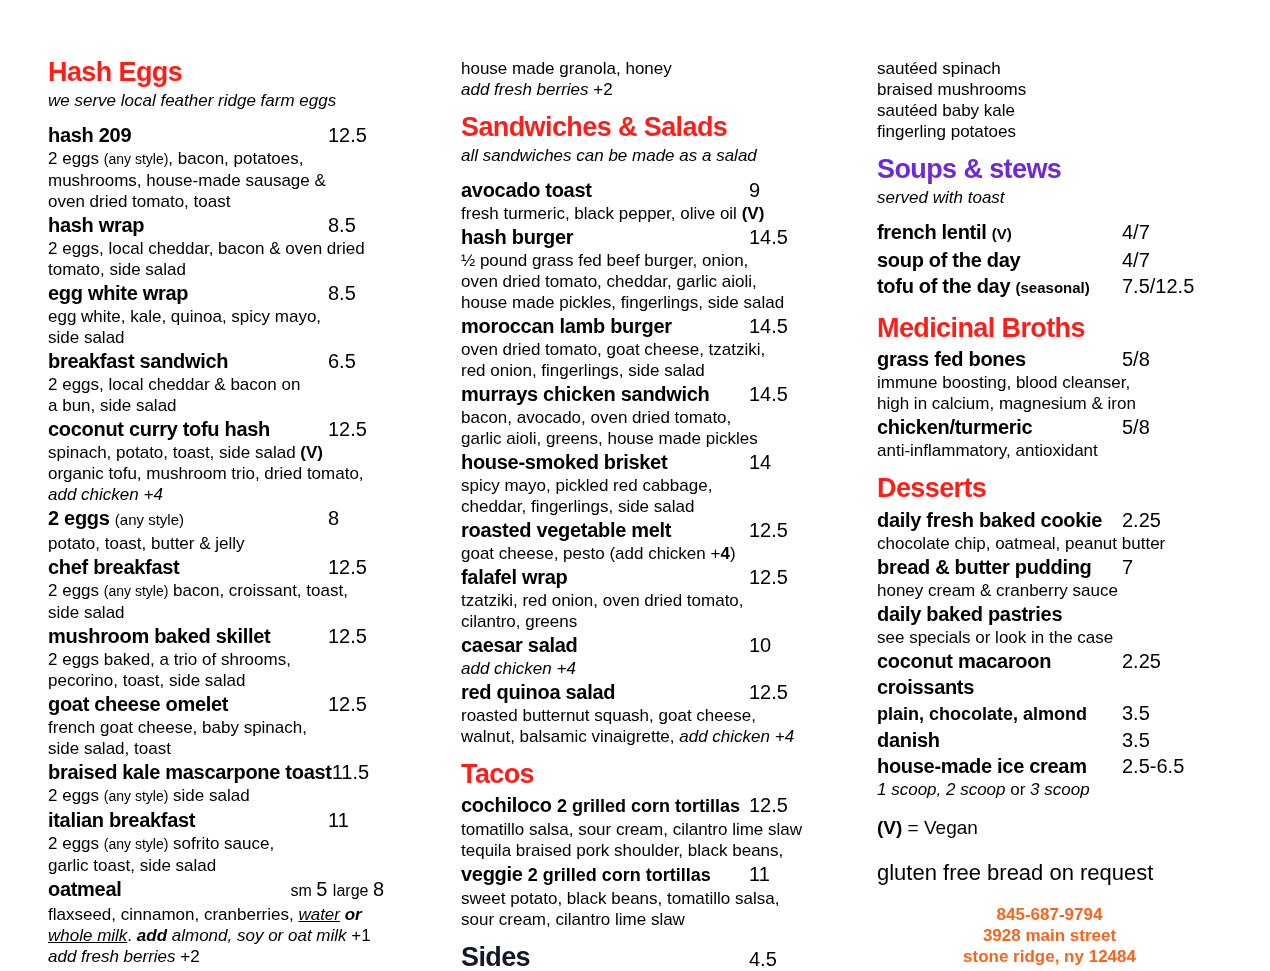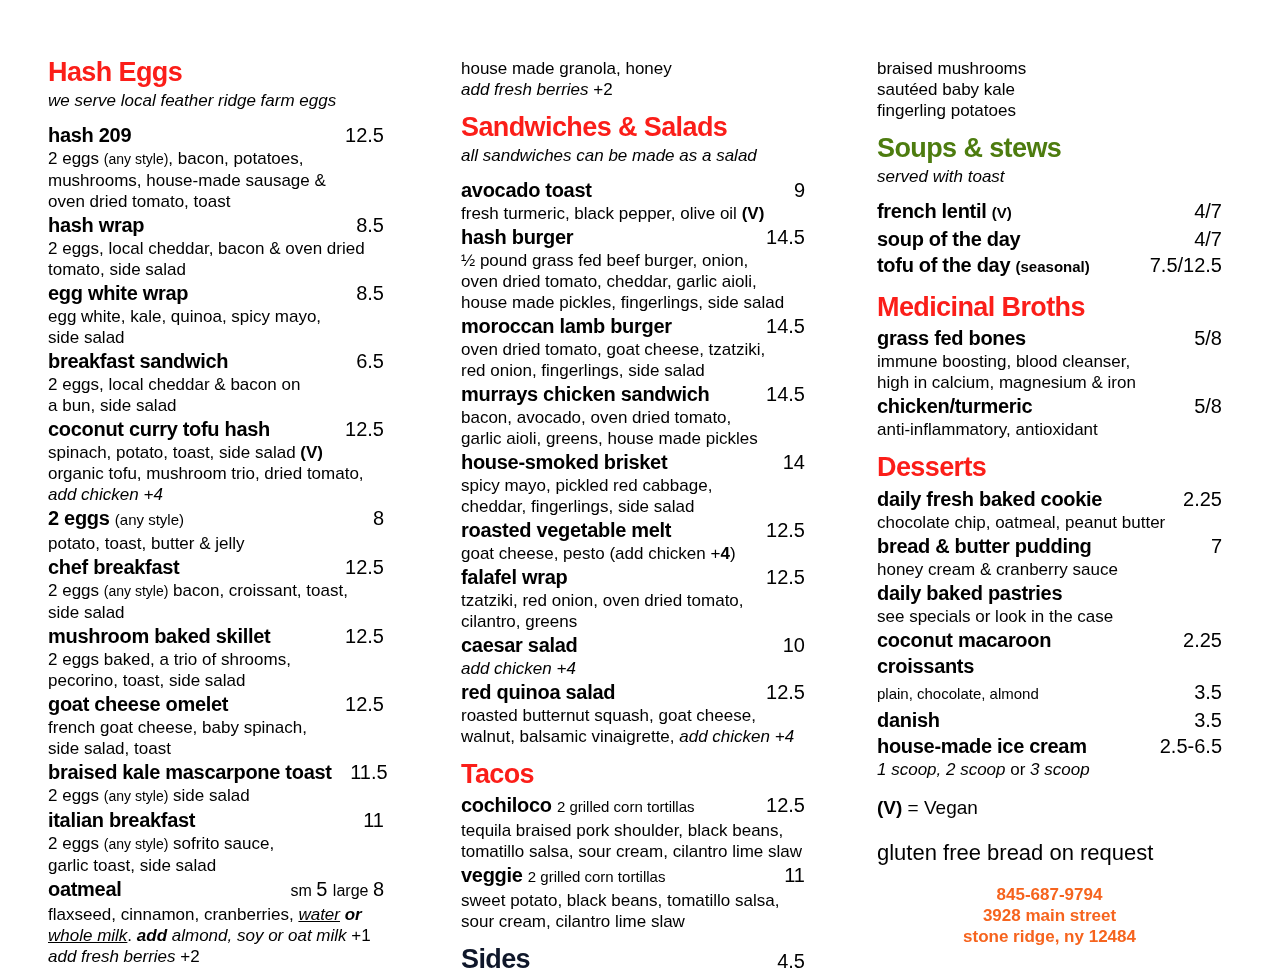--- a/index.html
+++ b/index.html
@@ -12,35 +12,35 @@
 
   .heading-row { display:flex; align-items:baseline; margin:13px 0 3px 0; line-height:1.08; }
   .col .heading-row:first-child { margin-top:0; }
   .heading { font-size:27px; font-weight:bold; letter-spacing:-0.6px; }
   .subtitle { font-style:italic; font-size:17px; line-height:1.3; margin:1px 0 10px 0; }
 
   .item { margin:0; }
   .item-row { display:flex; align-items:baseline; line-height:26px; }
   .item-name { font-size:20px; font-weight:bold; letter-spacing:-0.3px; white-space:nowrap; }
   .item-price { margin-left:auto; font-size:20px; font-weight:normal; white-space:nowrap;
-                text-align:right; min-width:56px; flex:none; }
+                text-align:left; min-width:56px; flex:none; }
   #col3 .item-price { min-width:100px; }
   .heading-row .item-price { font-size:20px; color:#000; }
 
   .desc-line { font-size:17px; line-height:21px; white-space:nowrap; }
   .cont-line { font-size:17px; line-height:21px; white-space:nowrap; }
 
   
   .sg-r  { }
   .sg-i  { font-style:italic; }
   .sg-b  { font-weight:bold; }
   .sg-bi { font-weight:bold; font-style:italic; }
   .sg-u  { text-decoration:underline;font-style:italic; }
   .sg-sm { font-size:14px; }
-  .sg-nr  { font-size:15px; font-weight:normal; letter-spacing:0;text-align:right; }
+  .sg-nr  { font-size:18px; font-weight:bold; letter-spacing:0;text-align:right; }
   .sg-nsm { font-size:15px; font-weight:normal; letter-spacing:0; }
   .sg-nsmb{ font-size:15px; font-weight:bold; letter-spacing:0; }
   .sg-psm { font-size:16px; }
 
   .vegan-line { font-size:19px; line-height:24px; margin-top:16px; }
   .note-line  { font-size:22px; line-height:24px; margin-top:21px; }
   .contact { margin-top:19px; text-align:center; font-weight:bold; font-size:17px; line-height:21px; }
 </style>
 </head>
 <body>
@@ -234,44 +234,45 @@
         <div class="desc-line"><span class="sg-r">walnut, balsamic vinaigrette, </span><span class="sg-i">add chicken +4</span></div>
       </div>
       <div class="heading-row">
         <div class="heading" style="color: rgb(251, 30, 25);">Tacos</div>
       </div>
       <div class="item">
         <div class="item-row">
           <div class="item-name"><span>cochiloco </span><span class="sg-nr">2 grilled corn tortillas</span></div>
           <div class="item-price"><span>12.5</span></div>
         </div>
+        <div class="desc-line"><span class="sg-r">tomatillo salsa, sour cream, cilantro lime slaw</span></div>
         <div class="desc-line"><span class="sg-r">tequila braised pork shoulder, black beans,</span></div>
-        <div class="desc-line"><span class="sg-r">tomatillo salsa, sour cream, cilantro lime slaw</span></div>
       </div>
       <div class="item">
         <div class="item-row">
           <div class="item-name"><span>veggie </span><span class="sg-nr">2 grilled corn tortillas</span></div>
           <div class="item-price"><span>11</span></div>
         </div>
         <div class="desc-line"><span class="sg-r">sweet potato, black beans, tomatillo salsa,</span></div>
         <div class="desc-line"><span class="sg-r">sour cream, cilantro lime slaw</span></div>
       </div>
       <div class="heading-row">
         <div class="heading" style="color: #0f172a;">Sides</div>
         <div class="item-price">4.5</div>
       </div>
       <div class="cont-line"><span class="sg-r">grilled chicken</span></div>
       <div class="cont-line"><span class="sg-r">falafel</span></div>
     </div>
   <div class="col" id="col3">
+      <div class="cont-line"><span class="sg-r">sautéed spinach</span></div>
       <div class="cont-line"><span class="sg-r">braised mushrooms</span></div>
       <div class="cont-line"><span class="sg-r">sautéed baby kale</span></div>
       <div class="cont-line"><span class="sg-r">fingerling potatoes</span></div>
       <div class="heading-row">
-        <div class="heading" style="color: #4d7c0f;">Soups &amp; stews</div>
+        <div class="heading" style="color: #6d28d9;">Soups &amp; stews</div>
       </div>
       <div class="subtitle">served with toast</div>
       <div class="item">
         <div class="item-row">
           <div class="item-name"><span>french lentil </span><span class="sg-nsmb">(V)</span></div>
           <div class="item-price"><span>4/7</span></div>
         </div>
       </div>
       <div class="item">
         <div class="item-row">

